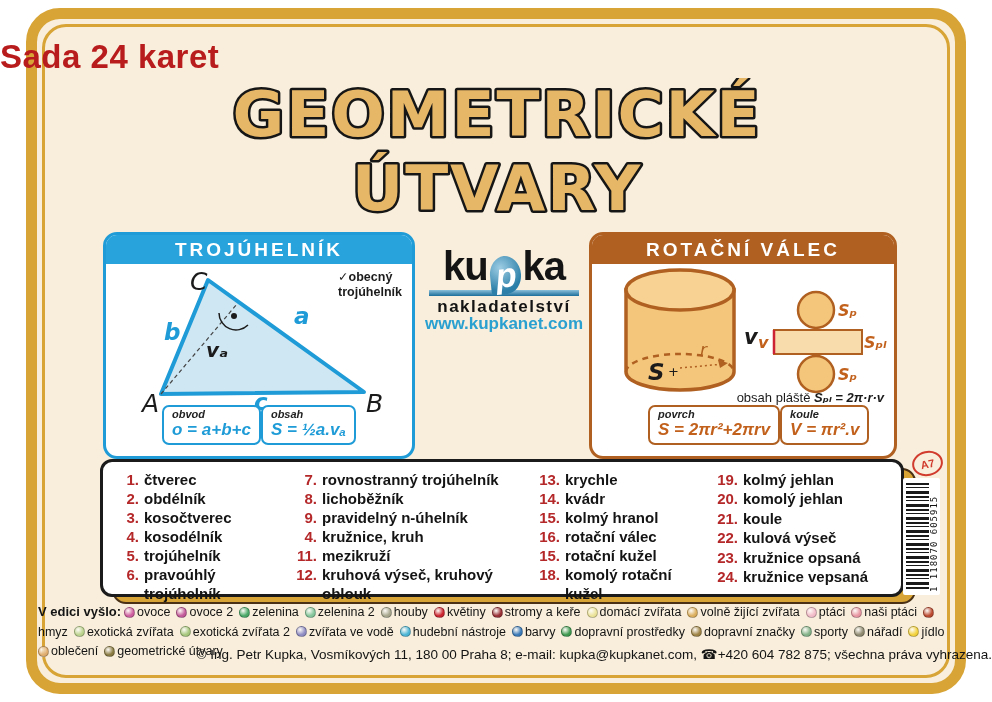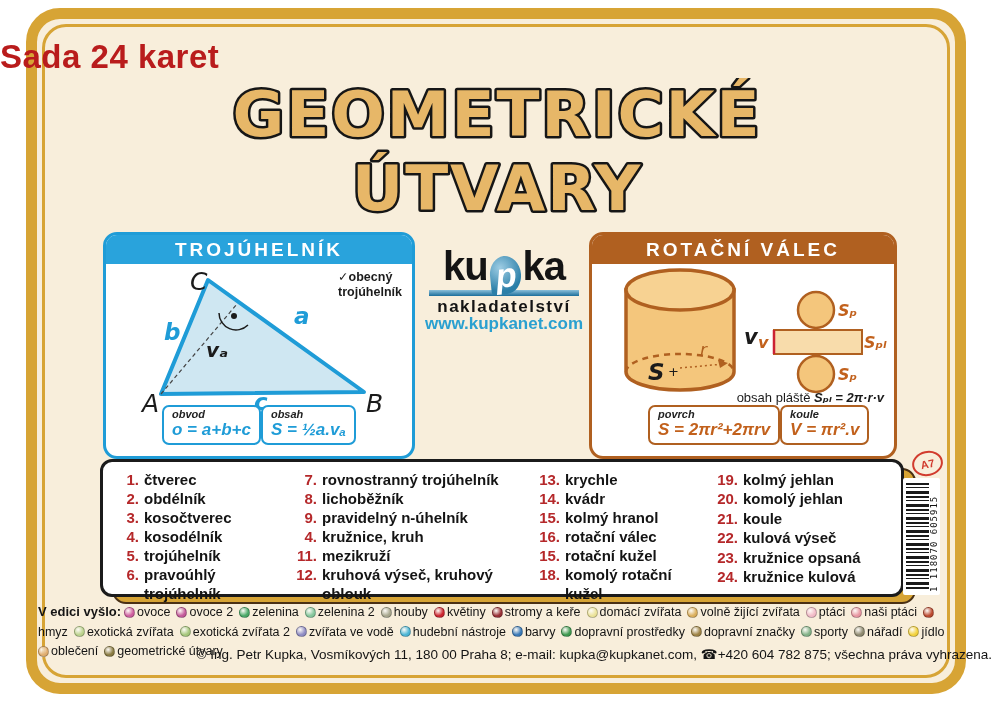--- a/index.html
+++ b/index.html
@@ -275,21 +275,21 @@
         <div class="row">
           <span class="num">22.</span>
           <span class="lbl">kulová výseč</span>
         </div>
         <div class="row">
           <span class="num">23.</span>
           <span class="lbl">kružnice opsaná</span>
         </div>
         <div class="row">
           <span class="num">24.</span>
-          <span class="lbl">kružnice kulová</span>
+          <span class="lbl">kružnice vepsaná</span>
         </div>
       </div>
   </div>
 
   <div class="abs badge">A7</div>
   <div class="abs barcode">
     <div class="bars"></div>
     <div class="bar-digits">1 118070 605915</div>
   </div>
 

